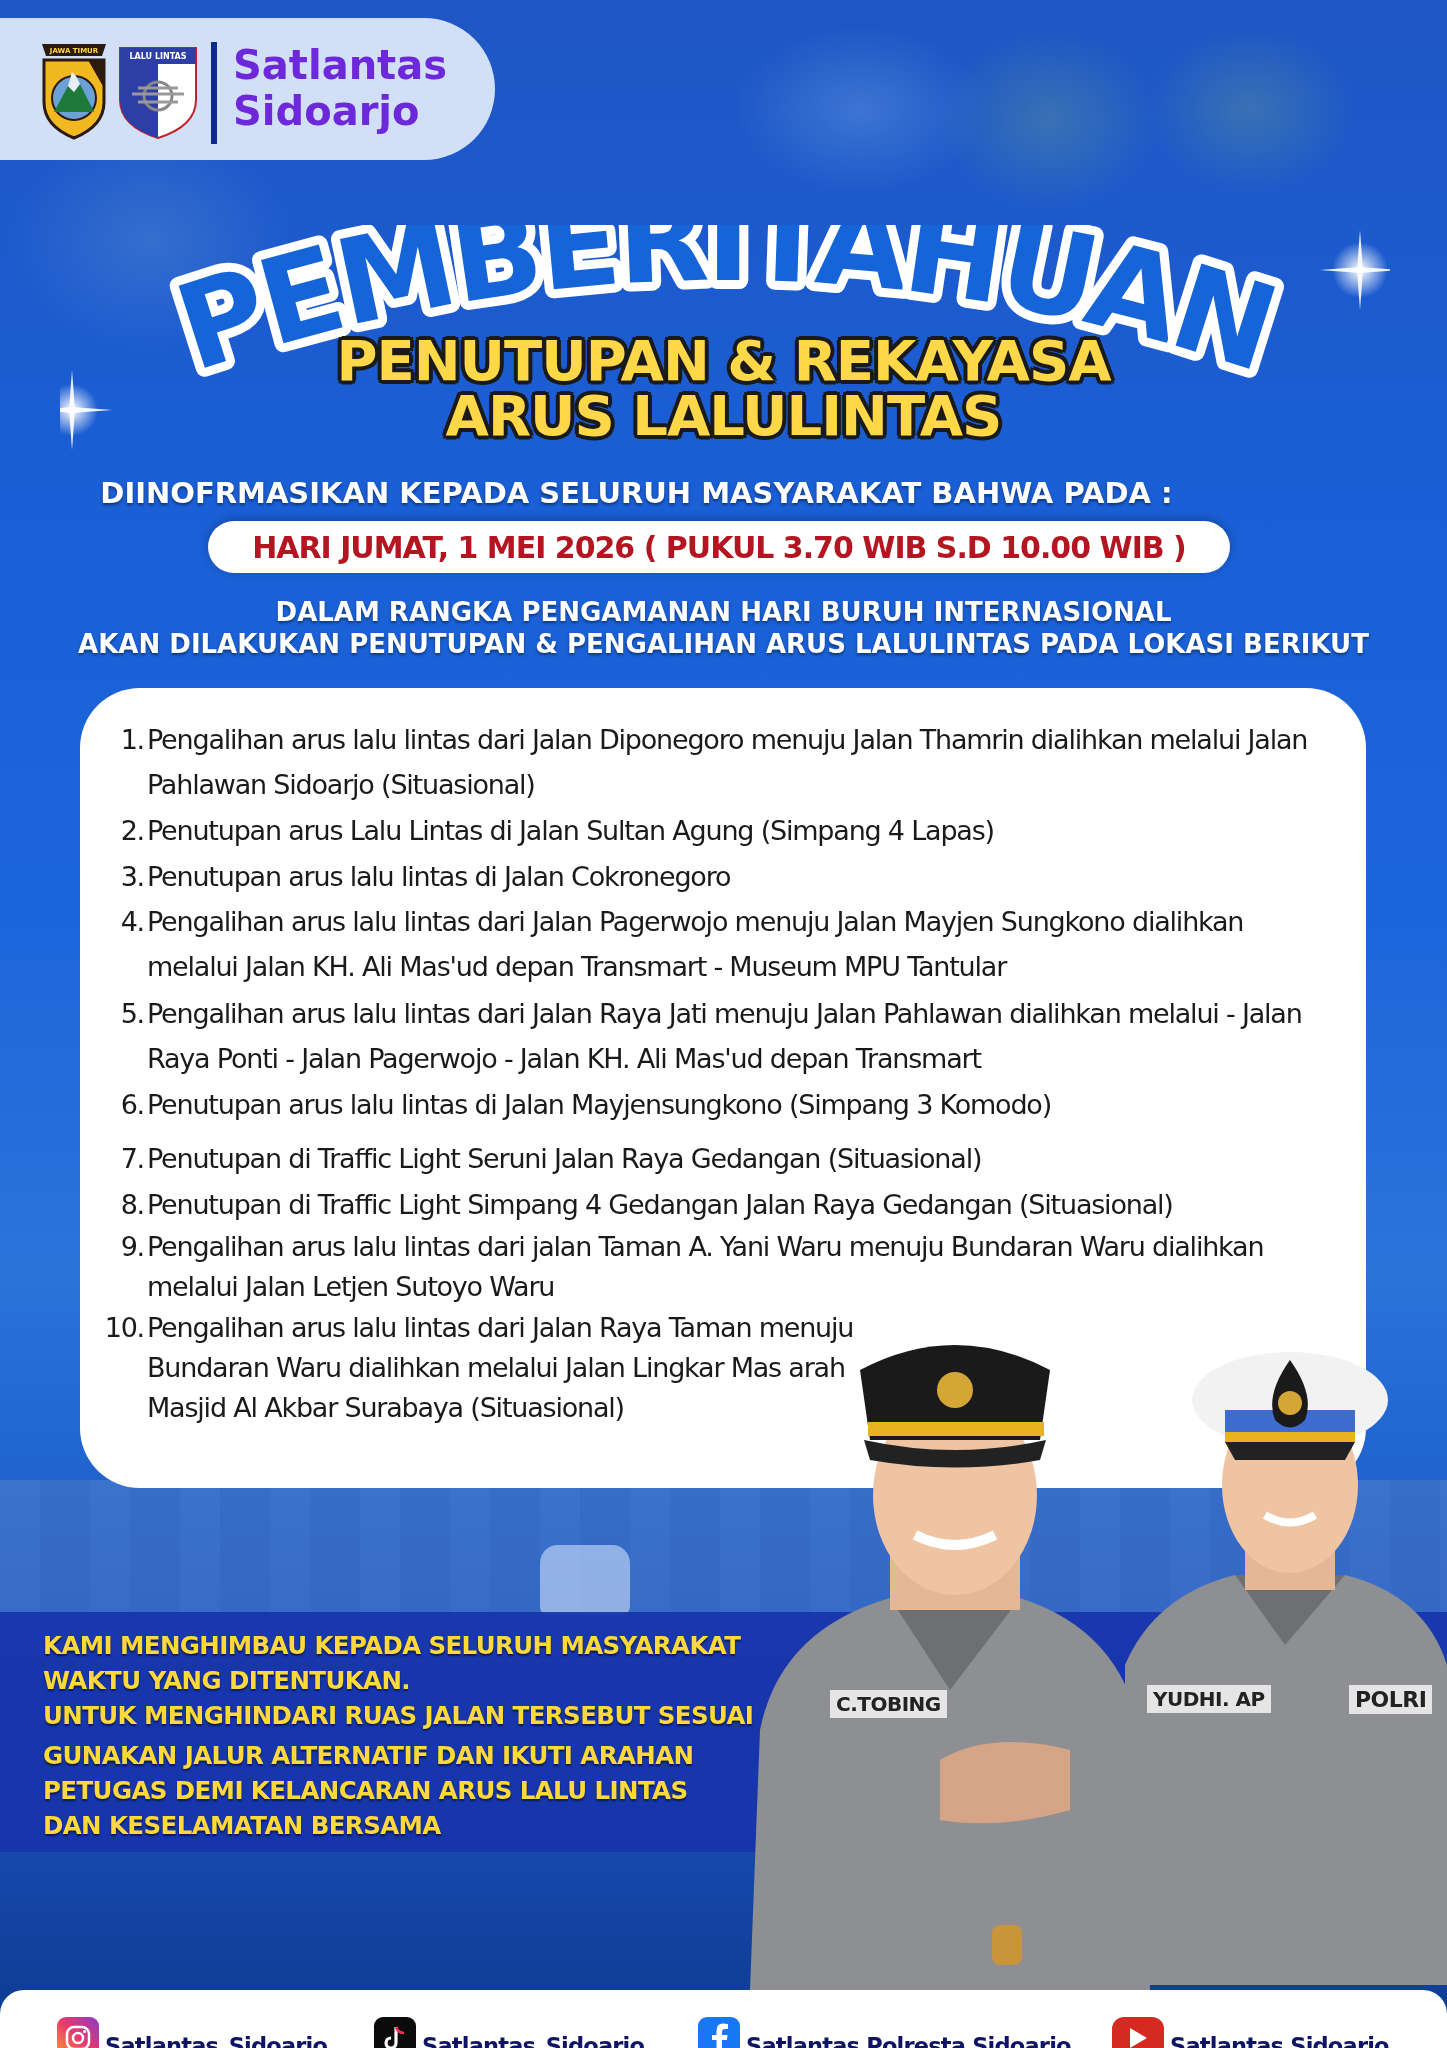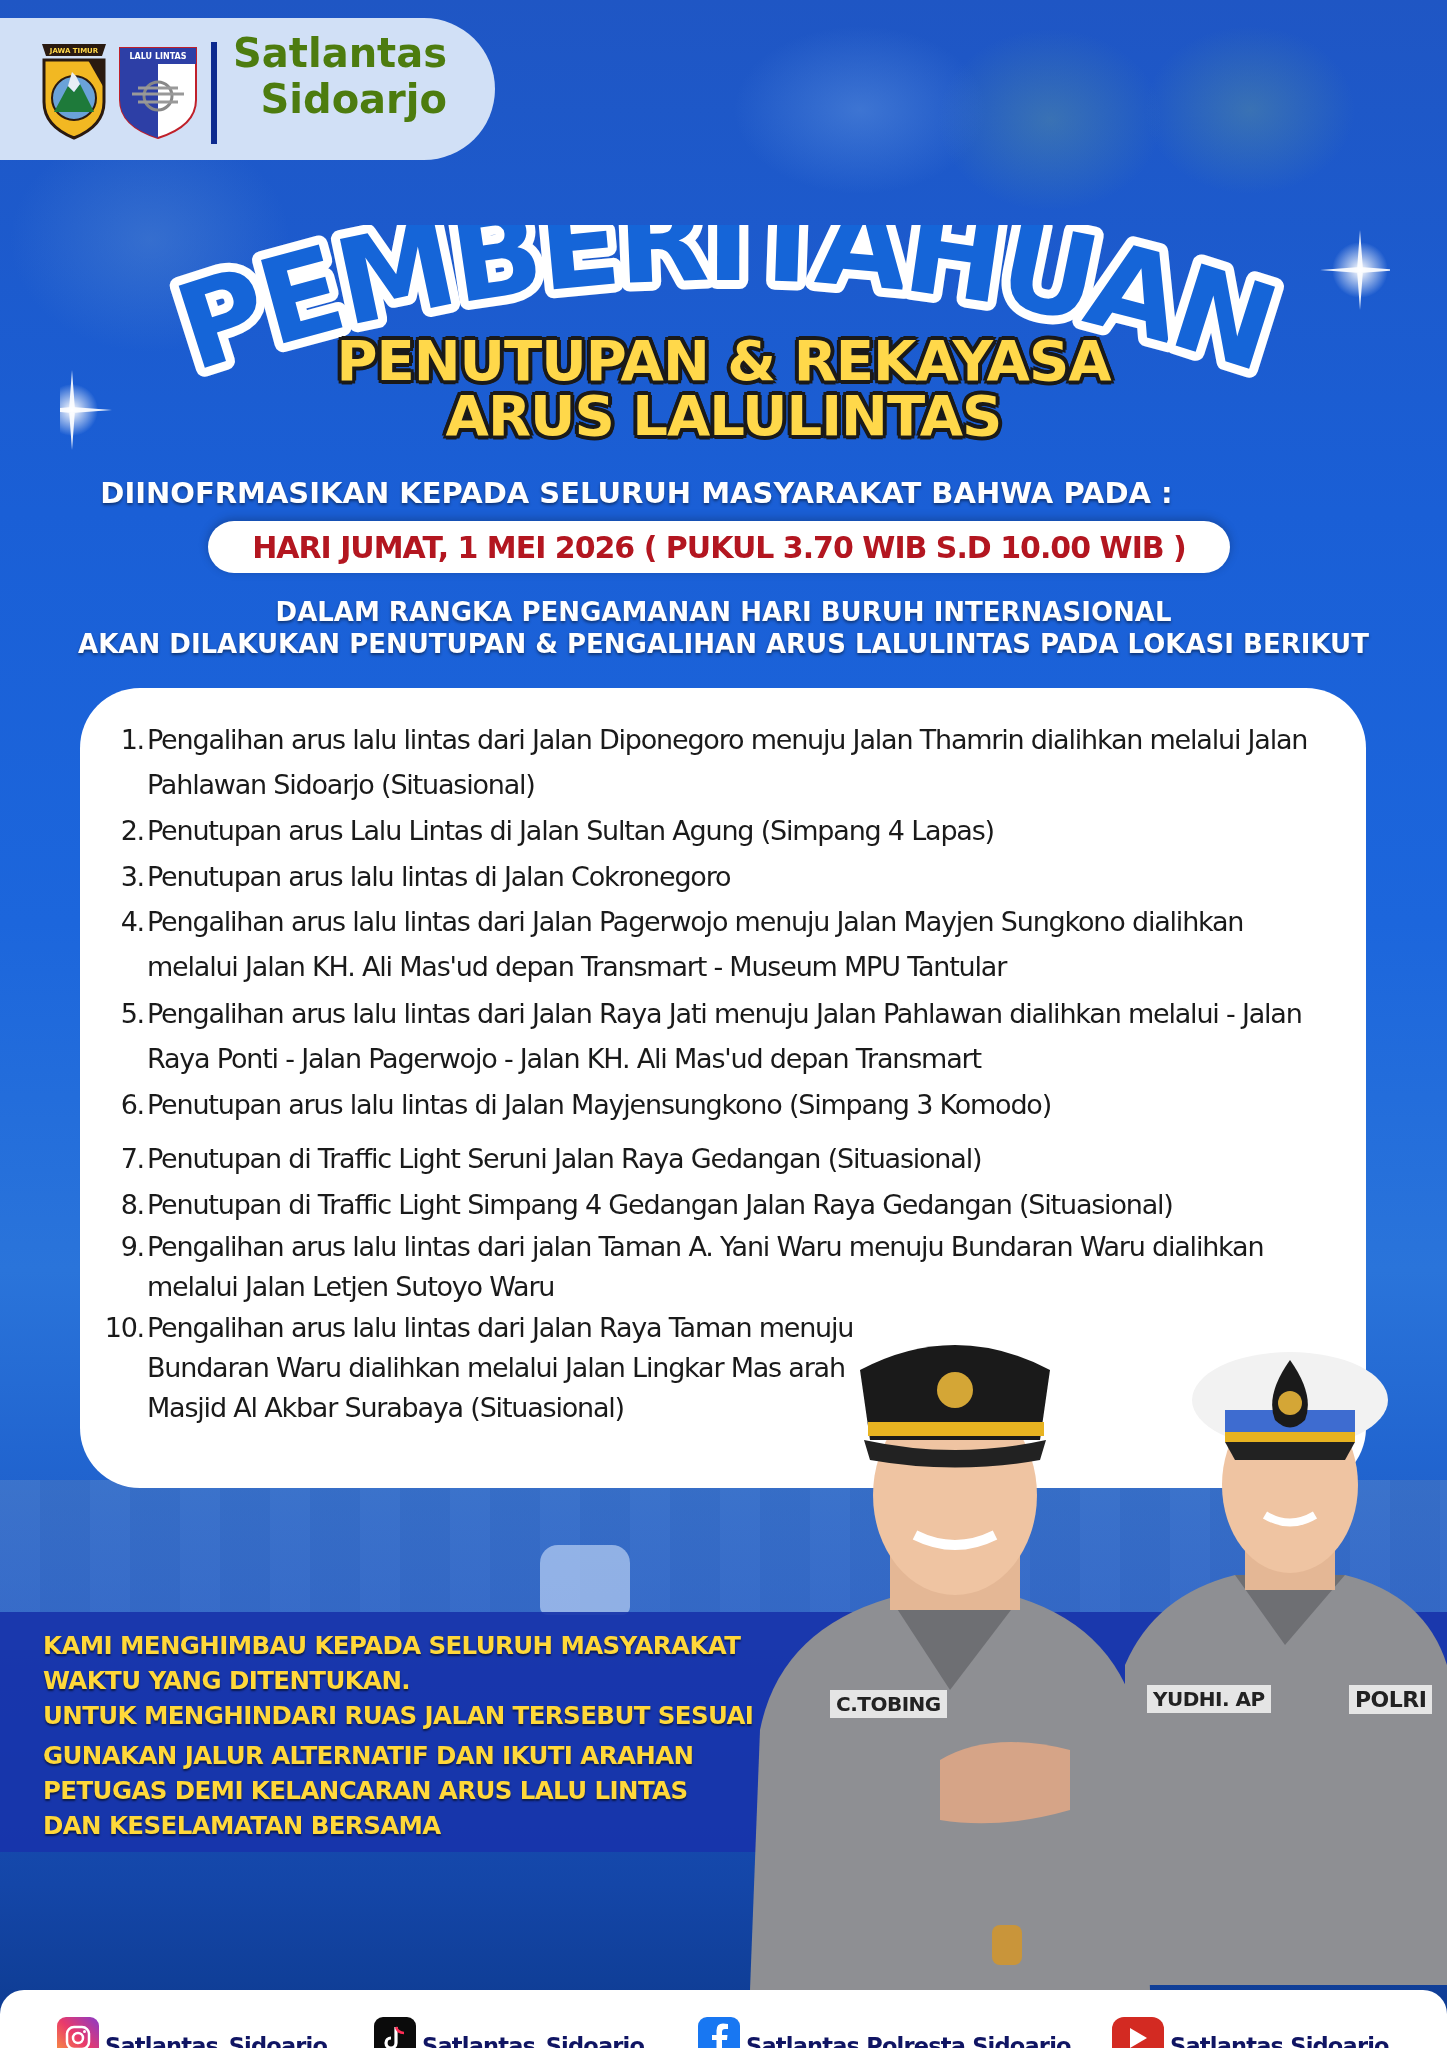--- a/index.html
+++ b/index.html
@@ -29,22 +29,22 @@
   
   .brand-pill {
     position: absolute; left: 0; top: 18px; width: 495px; height: 142px;
     background: rgba(225,236,250,0.92);
     border-radius: 0 72px 72px 0;
   }
   .logo-polda { position: absolute; left: 38px; top: 42px; width: 72px; height: 98px; }
   .logo-lantas { position: absolute; left: 116px; top: 44px; width: 84px; height: 96px; }
   .brand-divider { position: absolute; left: 211px; top: 42px; width: 6px; height: 102px; background: #0c2a8f; }
   .brand-name {
-    position: absolute; left: 233px; top: 30px; color: #4d7c0f;
-    font-family: "DejaVu Sans", sans-serif; font-weight: bold; font-size: 40px; line-height: 46px; text-align: right;
+    position: absolute; left: 233px; top: 42px; color: #6d28d9;
+    font-family: "DejaVu Sans", sans-serif; font-weight: bold; font-size: 40px; line-height: 46px;
   }
 
   
   .title-arc { position: absolute; left: 60px; top: 225px; width: 1330px; height: 250px; }
   .subtitle {
     position: absolute; left: 0; width: 1447px; text-align: center;
     font-family: "DejaVu Sans", sans-serif; font-weight: bold; color: #ffd84a;
     font-size: 56px; line-height: 56px; letter-spacing: -1px;
     text-shadow: -3px -3px 0 #1a1a1a, 3px -3px 0 #1a1a1a, -3px 3px 0 #1a1a1a, 3px 3px 0 #1a1a1a, 0 4px 0 #1a1a1a, 4px 0 0 #1a1a1a, -4px 0 0 #1a1a1a, 0 -4px 0 #1a1a1a;
   }

